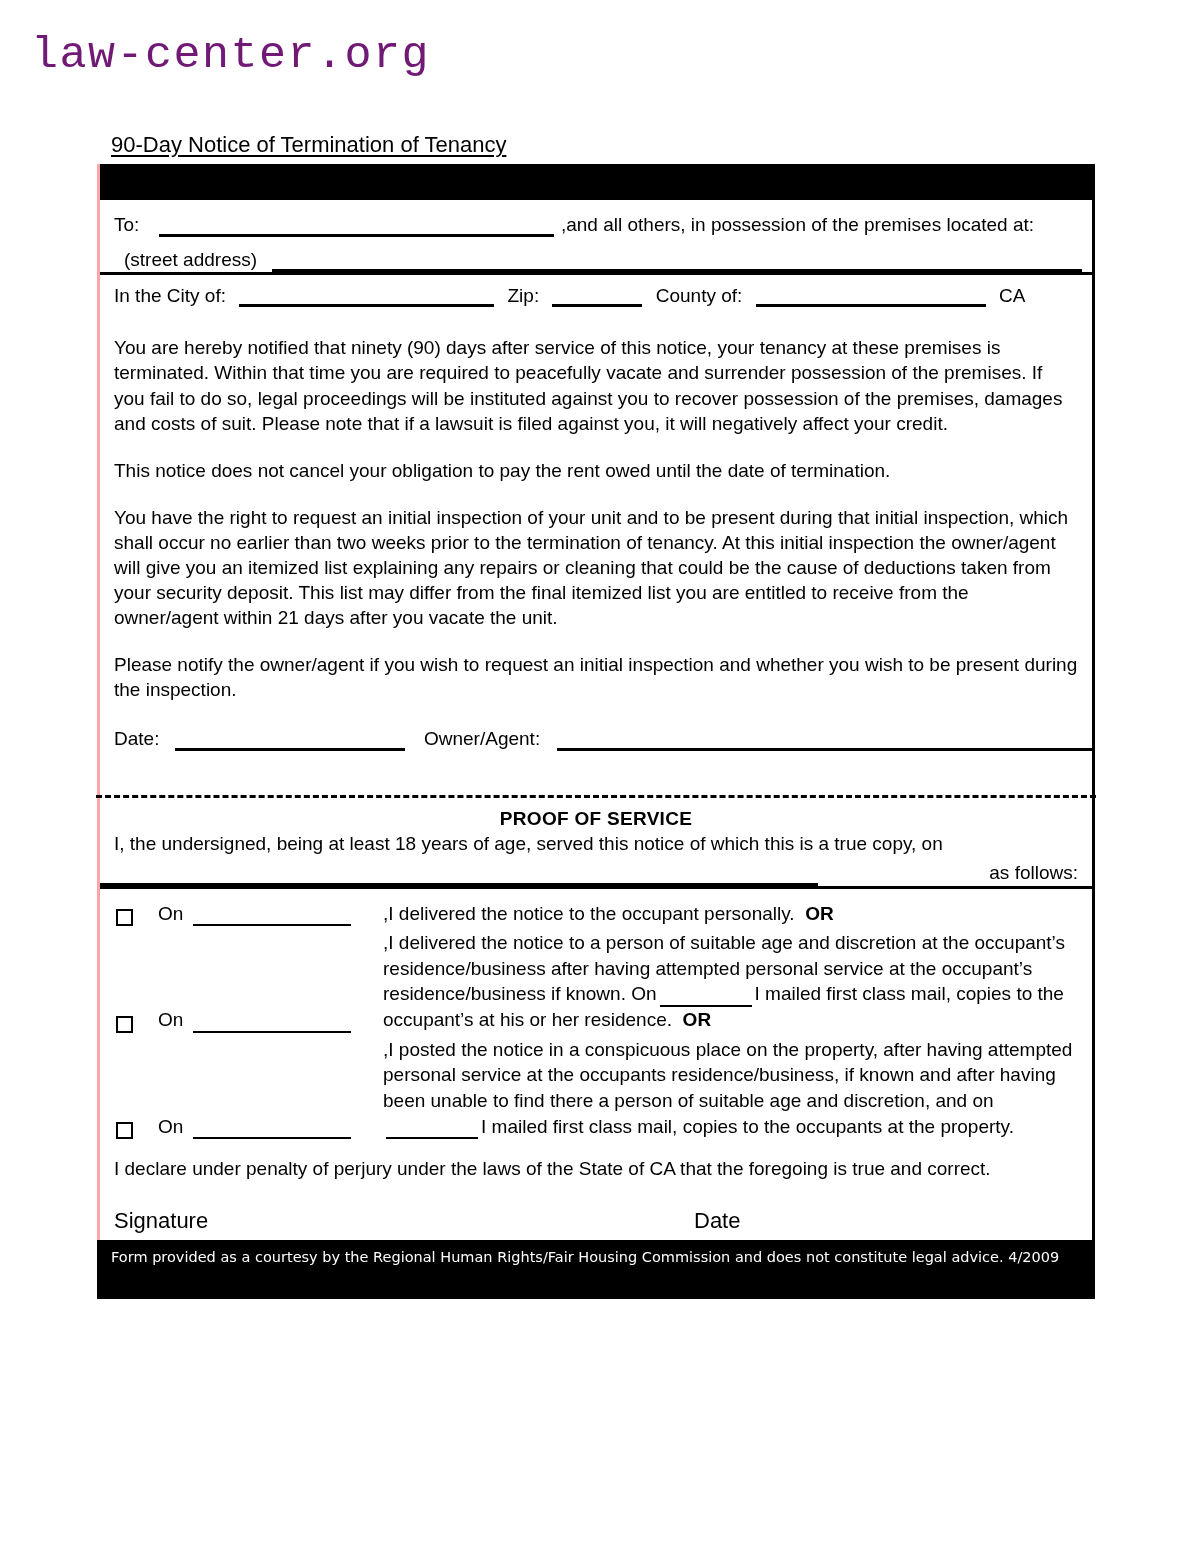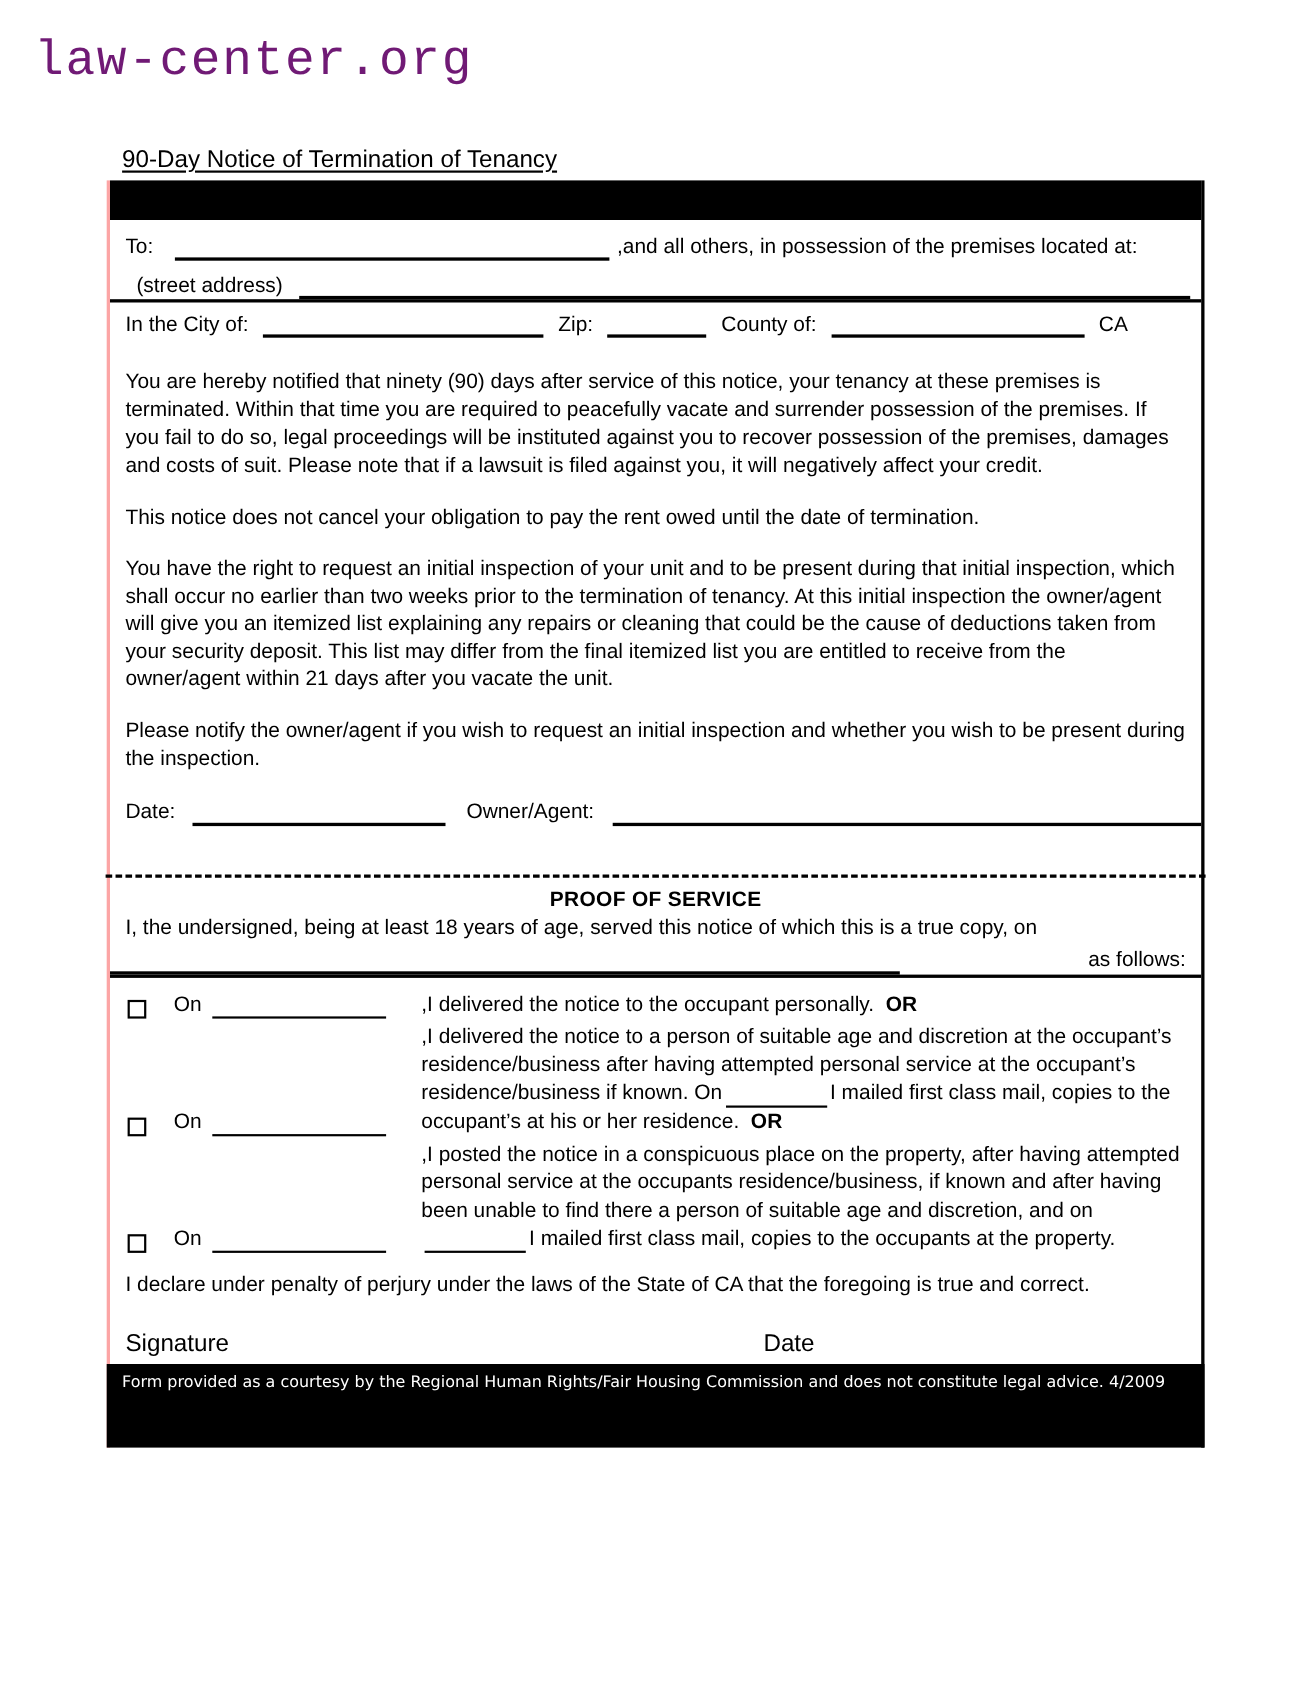--- a/index.html
+++ b/index.html
@@ -224,21 +224,21 @@
     display: flex;
     font-size: 22px;
     padding: 26px 14px 6px 14px;
   }
   .sig-name { width: 580px; }
 
   
   .black-bar-bottom {
     background: #000000;
     color: #ffffff;
-    height: 76px;
+    height: 59px;
     box-sizing: border-box;
     padding: 9px 0 0 14px;
     margin: 0 -3px;
   }
   .black-bar-bottom .footnote {
     font-family: "DejaVu Sans", sans-serif;
     font-size: 14.5px;
     line-height: 1.2;
     white-space: nowrap;
   }

